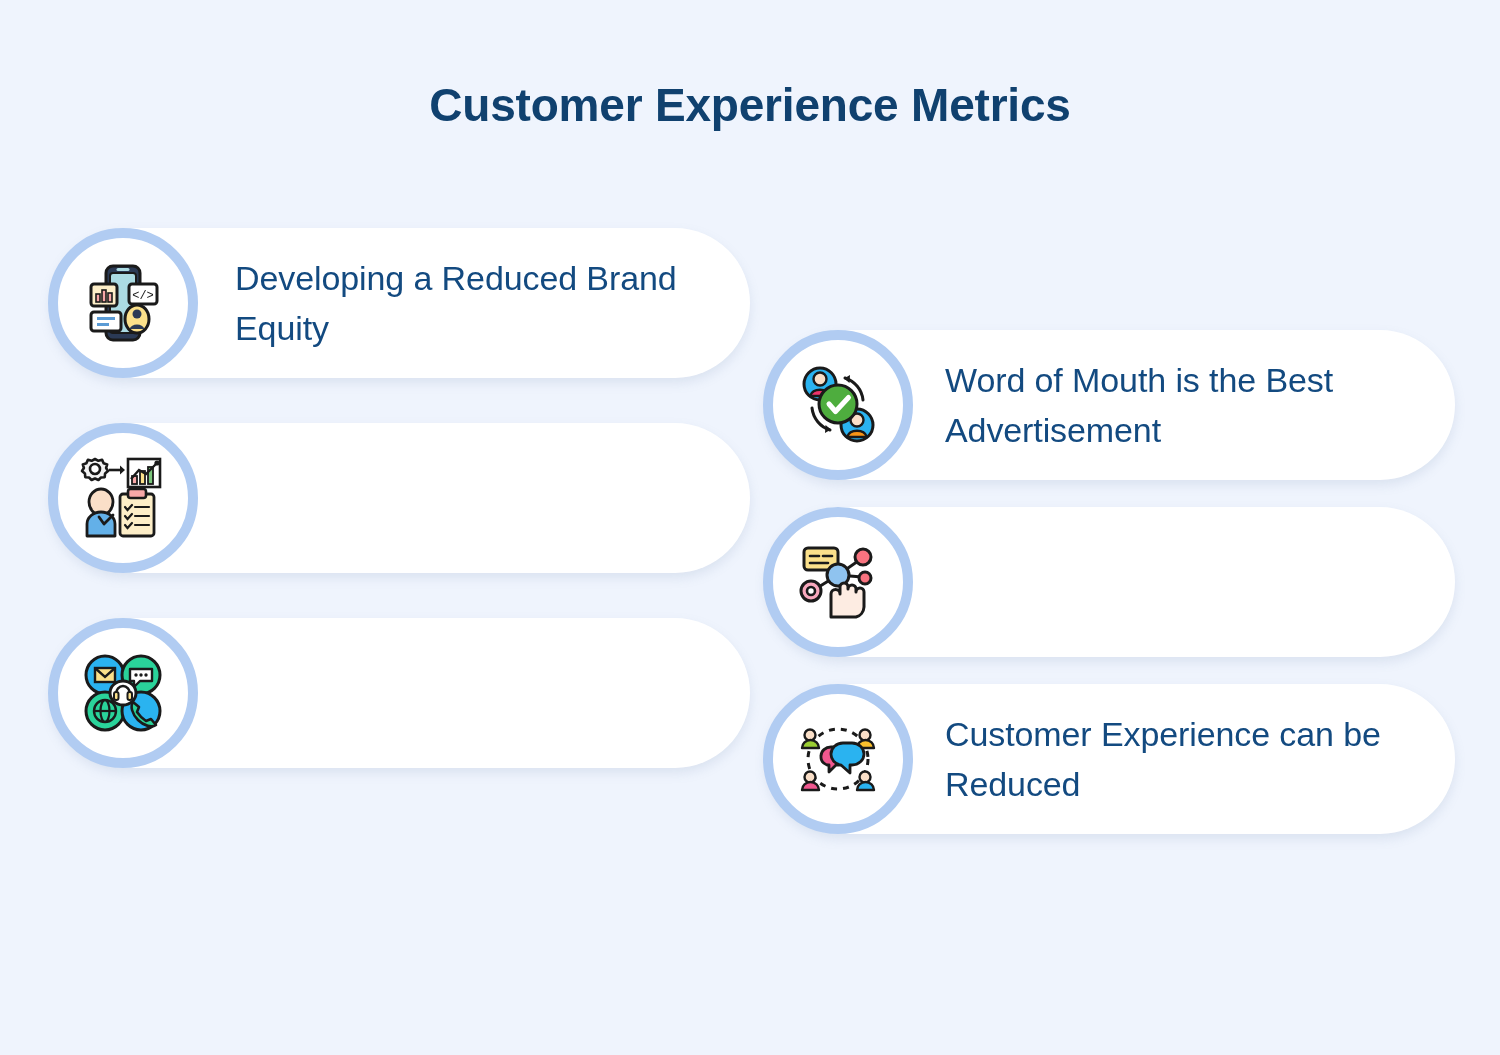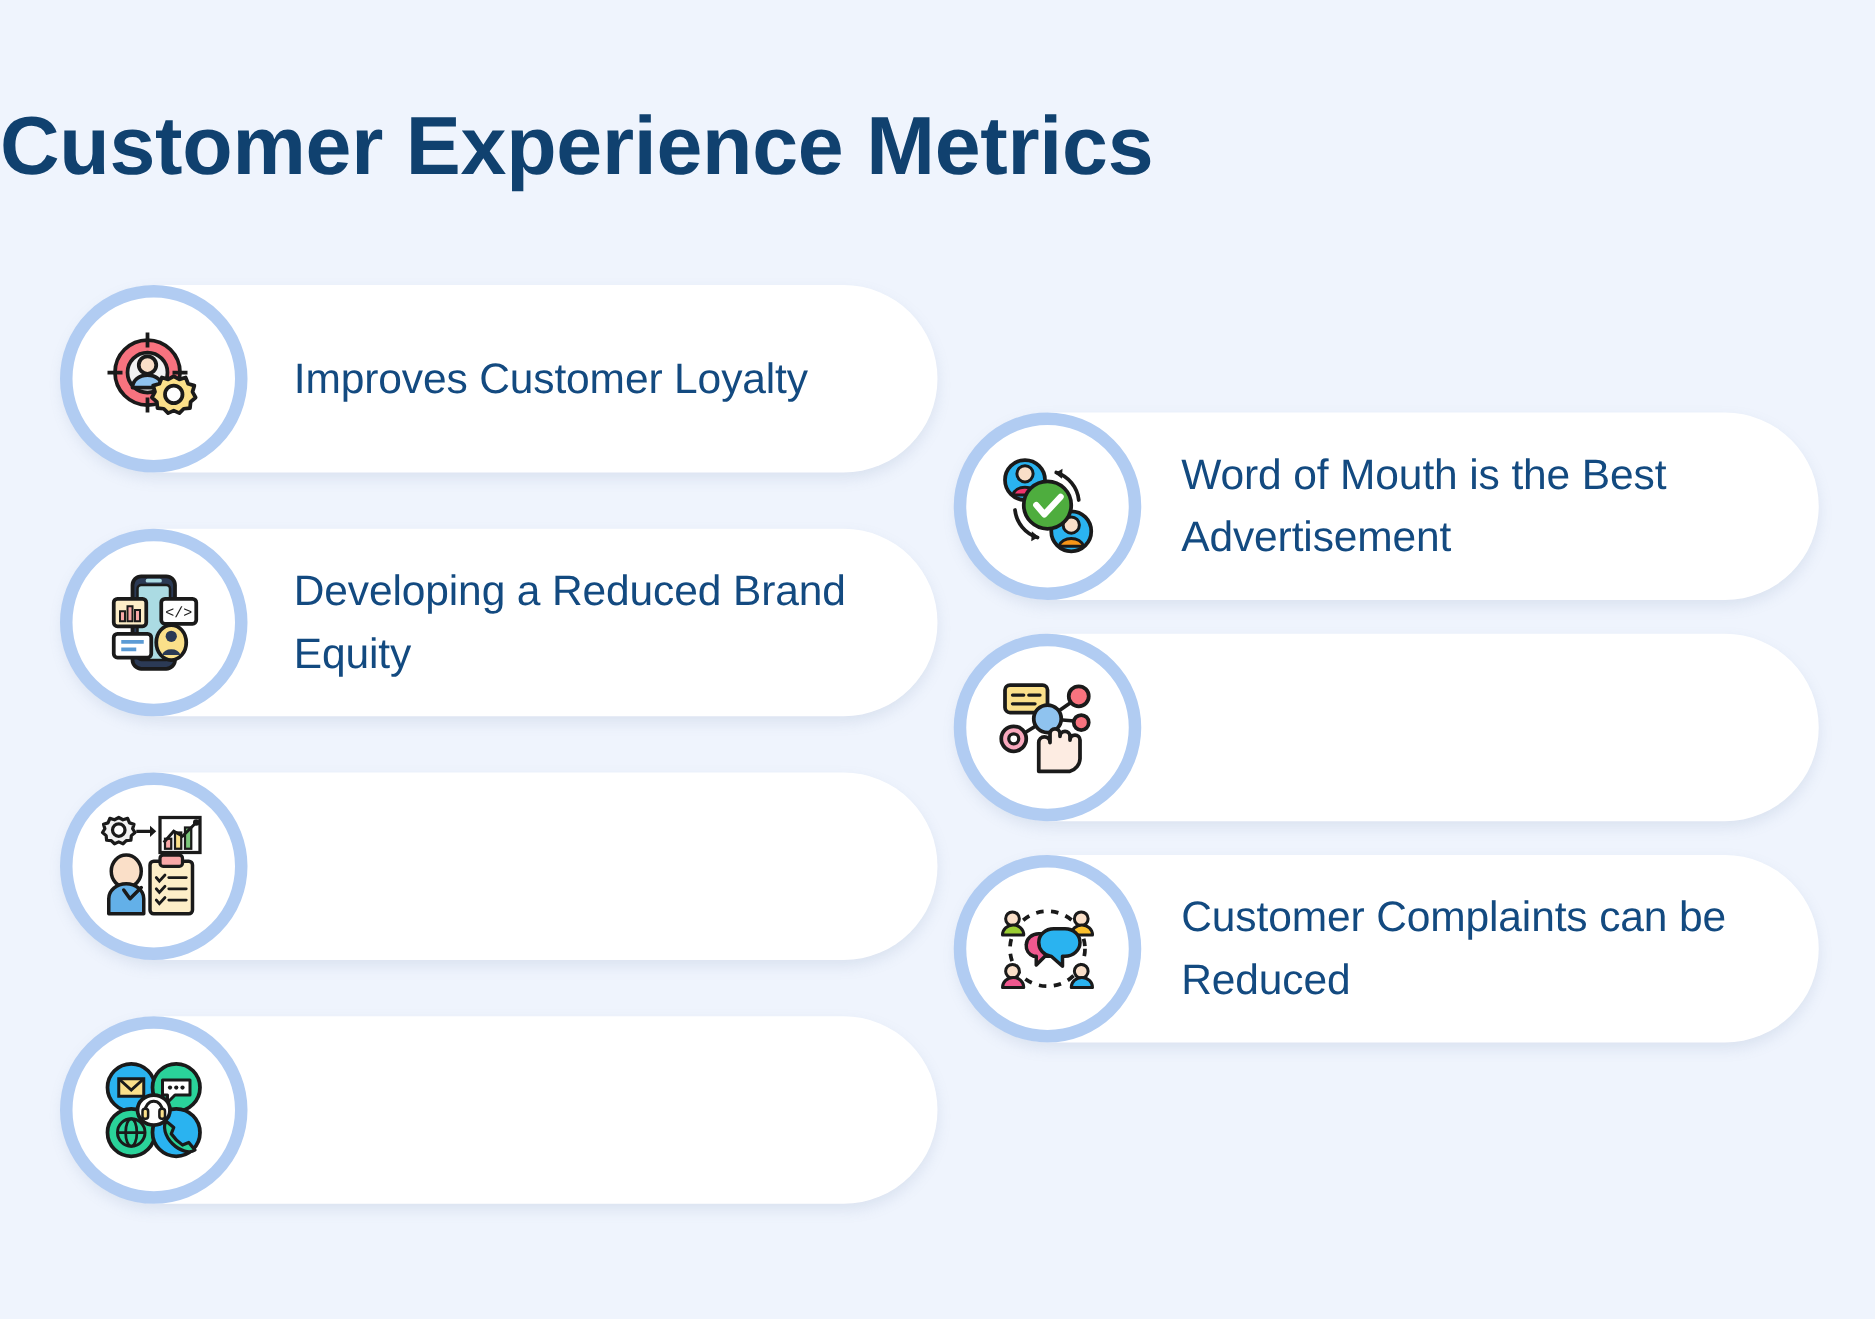--- a/index.html
+++ b/index.html
@@ -13,21 +13,22 @@
     font-family: "Liberation Sans", sans-serif;
     overflow: hidden;
     position: relative;
   }
 
   #page-title {
     position: absolute;
     top: 78px;
     left: 0;
     width: 1500px;
-    font-size: 66px;
+    text-align: center;
+    font-size: 46px;
     font-weight: bold;
     color: #10416f;
     letter-spacing: -0.2px;
   }
 
   .column {
     position: absolute;
   }
   #left-column  { left: 50px;  top: 228px; width: 710px; }
   #right-column { left: 765px; top: 330px; width: 700px; }
@@ -72,39 +73,20 @@
   #left-column .metric-card:nth-child(3) .card-label { left: 180px; }
   #right-column .card-label { left: 180px; }
 </style>
 </head>
 <body>
 
 <div id="page-title">Customer Experience Metrics</div>
 
 <div class="column" id="left-column">
 
-  <div class="metric-card">
-    <div class="icon-badge">
-      <svg width="86" height="86" viewBox="0 0 86 86">
-        <circle cx="38" cy="38" r="26" fill="#f8737f" stroke="#1a1a1a" stroke-width="3"></circle>
-        <circle cx="38" cy="38" r="16" fill="#f2f2f2" stroke="#1a1a1a" stroke-width="3"></circle>
-        <line x1="38" y1="6" x2="38" y2="18" stroke="#1a1a1a" stroke-width="3"></line>
-        <line x1="38" y1="58" x2="38" y2="70" stroke="#1a1a1a" stroke-width="3"></line>
-        <line x1="6" y1="38" x2="18" y2="38" stroke="#1a1a1a" stroke-width="3"></line>
-        <line x1="58" y1="38" x2="70" y2="38" stroke="#1a1a1a" stroke-width="3"></line>
-        <circle cx="38" cy="32" r="7" fill="#fadfc8" stroke="#1a1a1a" stroke-width="3"></circle>
-        <path d="M26 50 a12 10 0 0 1 24 0 z" fill="#8fc3ef" stroke="#1a1a1a" stroke-width="3" stroke-linejoin="round"></path>
-        <g transform="translate(59,58)">
-          <path d="M0,-17 L4.5,-14.5 L9.5,-16 L11.5,-11 L16.5,-9.5 L15,-4.5 L17.5,0 L13.5,3.5 L13,8.5 L8,9 L4.5,12.5 L0,10.5 L-4.5,12.5 L-8,9 L-13,8.5 L-13.5,3.5 L-17.5,0 L-15,-4.5 L-16.5,-9.5 L-11.5,-11 L-9.5,-16 L-4.5,-14.5 Z" fill="#fbe08a" stroke="#1a1a1a" stroke-width="3" stroke-linejoin="round"></path>
-          <circle cx="0" cy="-2.5" r="7" fill="#ffffff" stroke="#1a1a1a" stroke-width="3"></circle>
-        </g>
-      </svg>
-    </div>
-    <div class="card-label">Improves Customer Loyalty</div>
-  </div>
 
   <div class="metric-card">
     <div class="icon-badge">
       <svg width="86" height="86" viewBox="0 0 86 86">
         <rect x="26" y="6" width="34" height="74" rx="7" fill="#2b3a55" stroke="#1a1a1a" stroke-width="3"></rect>
         <rect x="30" y="13" width="26" height="60" rx="3" fill="#abdbe3" stroke="#1a1a1a" stroke-width="2"></rect>
         <line x1="38" y1="9.5" x2="48" y2="9.5" stroke="#abdbe3" stroke-width="3" stroke-linecap="round"></line>
         <rect x="11" y="24" width="26" height="22" rx="3" fill="#fdeec8" stroke="#1a1a1a" stroke-width="3"></rect>
         <rect x="16" y="34" width="4" height="8" fill="#f8a8a8" stroke="#1a1a1a" stroke-width="1.6"></rect>
         <rect x="22" y="30" width="4" height="12" fill="#f8a8a8" stroke="#1a1a1a" stroke-width="1.6"></rect>
@@ -241,16 +223,16 @@
           <path d="M7 74 a8.5 8 0 0 1 17 0 z" fill="#f0588f" stroke="#1a1a1a" stroke-width="2.4" stroke-linejoin="round"></path>
         </g>
         <g>
           <circle cx="70" cy="61" r="5.5" fill="#fadfc8" stroke="#1a1a1a" stroke-width="2.4"></circle>
           <path d="M62 74 a8.5 8 0 0 1 17 0 z" fill="#2ab3f0" stroke="#1a1a1a" stroke-width="2.4" stroke-linejoin="round"></path>
         </g>
         <path d="M26 40 a10 9 0 0 1 10 -9 h8 a10 9 0 0 1 0 18 h-3 l-7 7 v-7 h-2 a10 9 0 0 1 -6 -9 z" fill="#f0588f" stroke="#1a1a1a" stroke-width="2.8" stroke-linejoin="round"></path>
         <path d="M36 38 a12 11 0 0 1 12 -11 h9 a12 11 0 0 1 0 22 h-2 v8 l-9 -8 h-0.5 a12 11 0 0 1 -9.5 -11 z" fill="#2ab3f0" stroke="#1a1a1a" stroke-width="2.8" stroke-linejoin="round"></path>
       </svg>
     </div>
-    <div class="card-label">Customer Complaints can be Reduced</div>
+    <div class="card-label">Customer Experience can be Reduced</div>
   </div>
 
 </div>
 
 </body></html>

